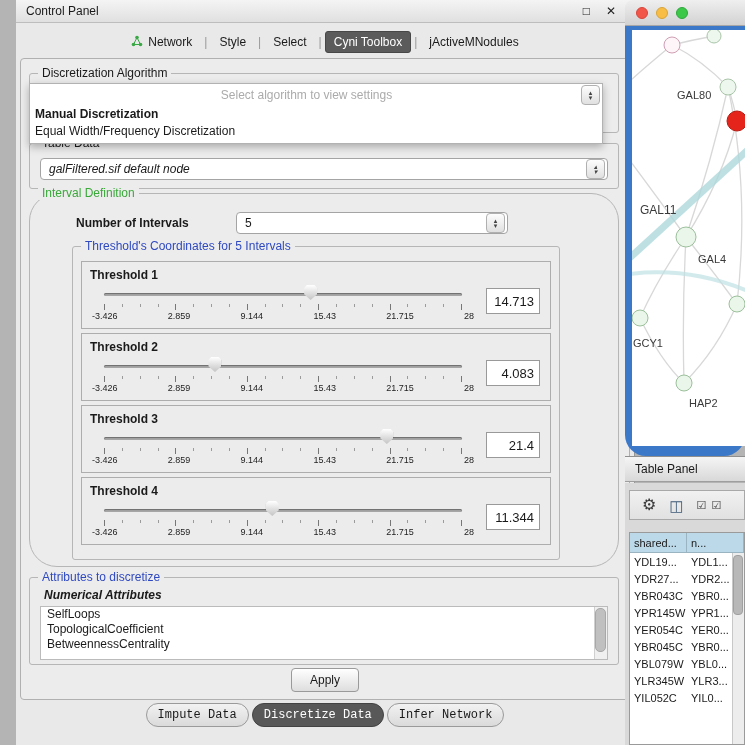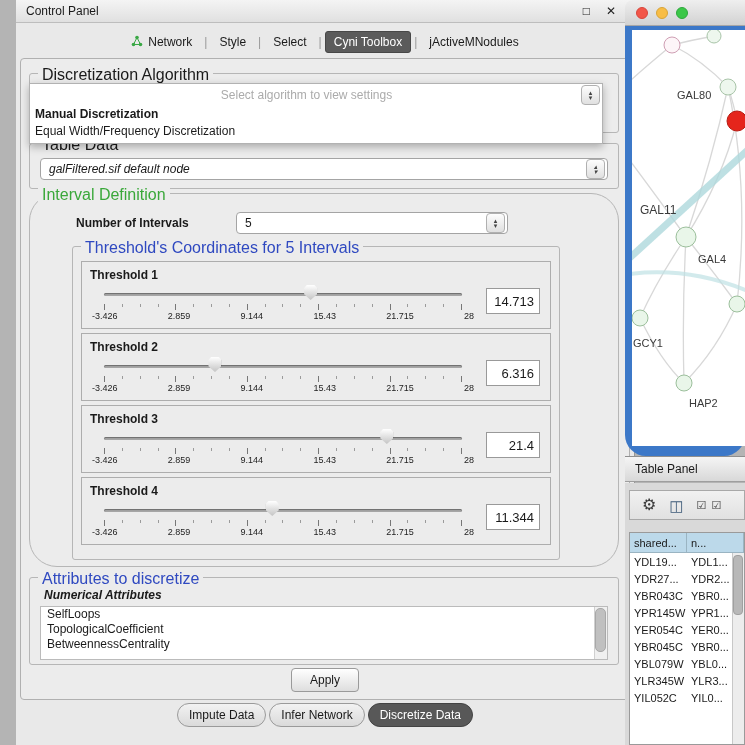--- a/index.html
+++ b/index.html
@@ -15,21 +15,21 @@
 
   .tabrow{position:absolute;top:31px;left:0;width:100%;display:flex;justify-content:center;align-items:center;gap:2px;}
   .tab{padding:3px 8px;display:flex;gap:5px;border:1px solid transparent;border-radius:3px;}
   .tab.selected{background:#5b5b5b;color:#fff;border-color:#474747;}
   .tab-sep{color:#999;padding:0 1px;}
 
   .main{position:absolute;left:4px;top:58px;width:608px;height:640px;background:#ececec;
         border:1px solid #b0b0b0;border-radius:4px;}
 
   .group{position:absolute;border:1px solid #b6b6b6;border-radius:3px;}
-  .group-label{position:absolute;top:-8px;left:8px;background:#ececec;padding:0 4px;font-size:16px;white-space:nowrap;}
+  .group-label{position:absolute;top:-8px;left:8px;background:#ececec;padding:0 4px;font-size:12px;white-space:nowrap;}
   .lbl-green{color:#3aa83a;}
   .lbl-blue{color:#2f49c0;}
 
   .g-algo{left:8px;top:14px;width:588px;height:58px;}
 
   
   .algo-overlay{position:absolute;left:8px;top:24px;width:572px;background:#fff;border:1px solid #b2b2b2;
                 box-shadow:0 3px 8px rgba(0,0,0,.28);z-index:6;padding-bottom:3px;}
   .algo-combo-row{height:20px;display:flex;align-items:center;padding:1px 2px;justify-content:center;}
   .algo-placeholder{flex:1;text-align:center;color:#ababab;}
@@ -76,21 +76,21 @@
   .attrs-list{position:absolute;left:10px;right:10px;top:28px;bottom:4px;background:#fff;border:1px solid #bbb;overflow:hidden;}
   .attrs-item{padding-left:6px;line-height:15px;white-space:nowrap;}
   .attrs-scroll{position:absolute;right:0;top:0;bottom:0;width:12px;background:#f0f0f0;border-left:1px solid #d0d0d0;}
   .attrs-thumb{position:absolute;right:1px;top:1px;width:9px;height:80%;background:#c0c0c0;border-radius:5px;border:1px solid #a8a8a8;}
 
   .apply-btn{position:absolute;left:50%;transform:translateX(-50%);top:609px;width:66px;height:22px;
              background:linear-gradient(#ffffff,#dedede);border:1px solid #9a9a9a;border-radius:4px;
              font-size:12px;display:flex;align-items:center;justify-content:center;}
 
   .bottom-tabs{position:absolute;top:703px;left:0;width:618px;display:flex;justify-content:center;gap:3px;}
-  .btab{padding:4px 11px;border:1px solid #9a9a9a;border-radius:12px;background:linear-gradient(#f2f2f2,#dadada);}
+  .btab{padding:4px 11px;border:1px solid #9a9a9a;border-radius:12px;background:linear-gradient(#f2f2f2,#dadada);font-family:Liberation Mono, monospace;}
   .btab.selected{background:#585858;color:#fff;border-color:#434343;}
 
   
   .netwin{position:absolute;left:625px;top:0;width:120px;height:456px;background:#3c78c8;border-top-left-radius:8px;border-radius:21px;}
   .netwin-titlebar{height:25px;background:linear-gradient(#efefef,#d2d2d2);border-bottom:1px solid #a6a6a6;
                    border-top-left-radius:8px;display:flex;align-items:center;gap:8px;padding-left:11px;}
   .light{width:12px;height:12px;border-radius:50%;box-sizing:border-box;}
   .light-red{background:#f25648;border:1px solid #d8463c;}
   .light-yellow{background:#f8bd45;border:1px solid #d8a438;}
   .light-green{background:#3bc748;border:1px solid #2ea83c;}
@@ -234,21 +234,21 @@
             </div>
             <div class="thr-ticks"></div>
             <div class="thr-scale">
               <span>-3.426</span>
               <span>2.859</span>
               <span>9.144</span>
               <span>15.43</span>
               <span>21.715</span>
               <span>28</span>
             </div>
-            <div class="thr-value">6.316</div>
+            <div class="thr-value">4.083</div>
           </div>
 
           <div class="thr-panel thr-p2">
             <span class="thr-name">Threshold 3</span>
             <div class="thr-slider">
               <div class="thr-track"></div>
               <div class="thr-thumb" style="left: calc(79% - 6.5px);"></div>
             </div>
             <div class="thr-ticks"></div>
             <div class="thr-scale">
@@ -293,22 +293,22 @@
             <div class="attrs-thumb"></div>
           </div>
         </div>
       </div>
 
       <div class="apply-btn">Apply</div>
     </div>
 
     <div class="bottom-tabs">
       <div class="btab">Impute Data</div>
+      <div class="btab selected">Discretize Data</div>
       <div class="btab">Infer Network</div>
-      <div class="btab selected">Discretize Data</div>
     </div>
   </div>
 
   <div class="netwin">
     <div class="netwin-titlebar">
       <span class="light light-red"></span>
       <span class="light light-yellow"></span>
       <span class="light light-green"></span>
     </div>
     <div class="net-canvas">

